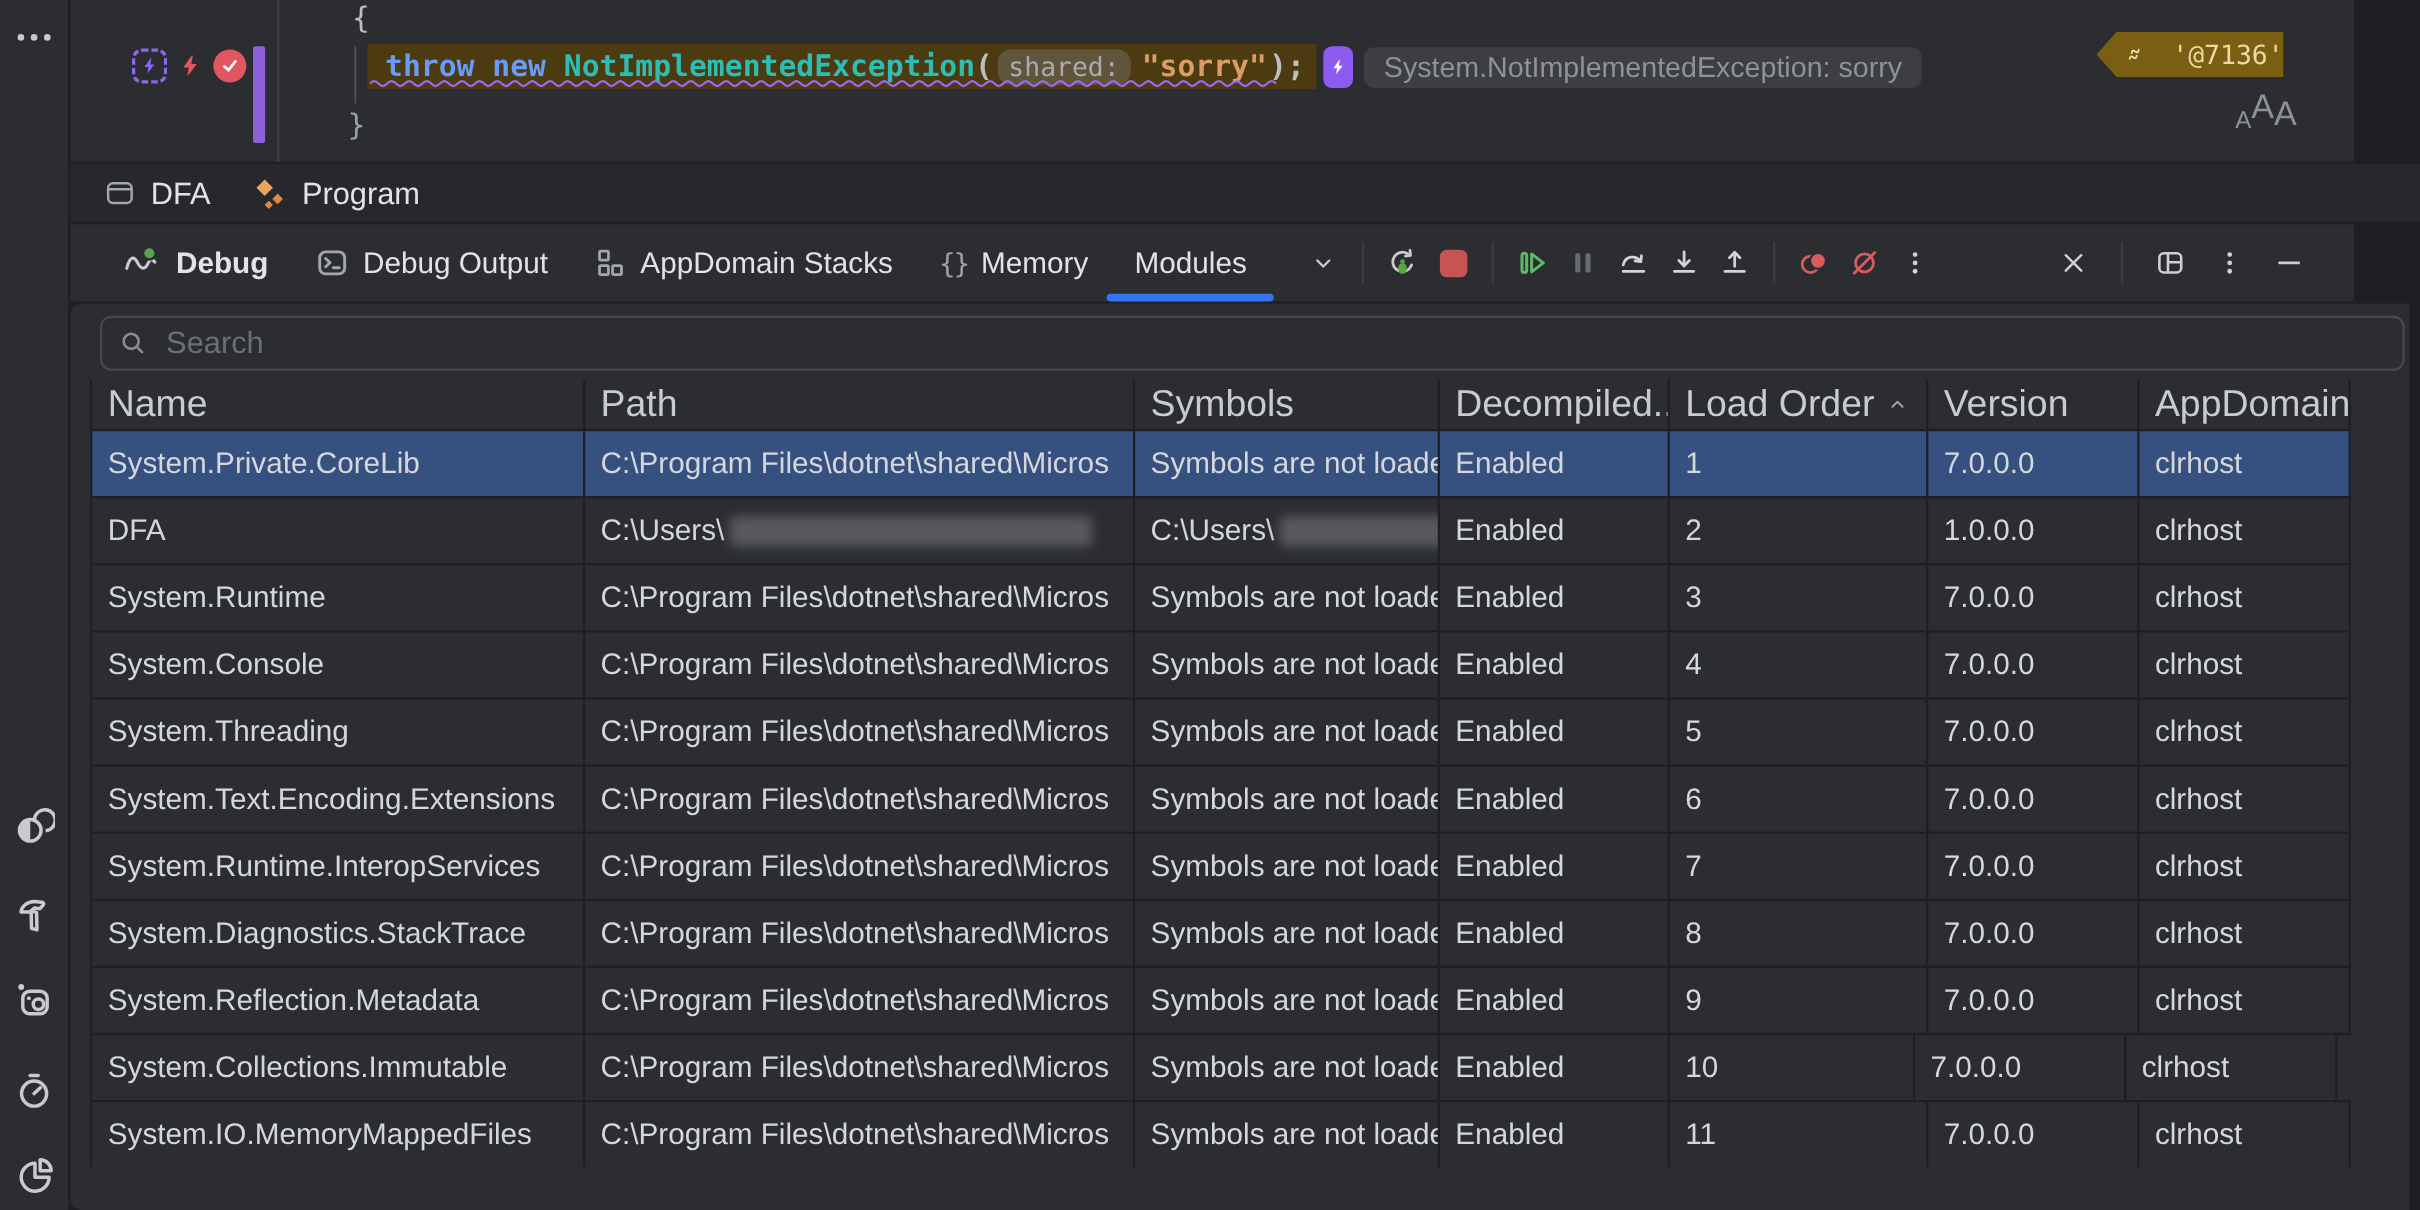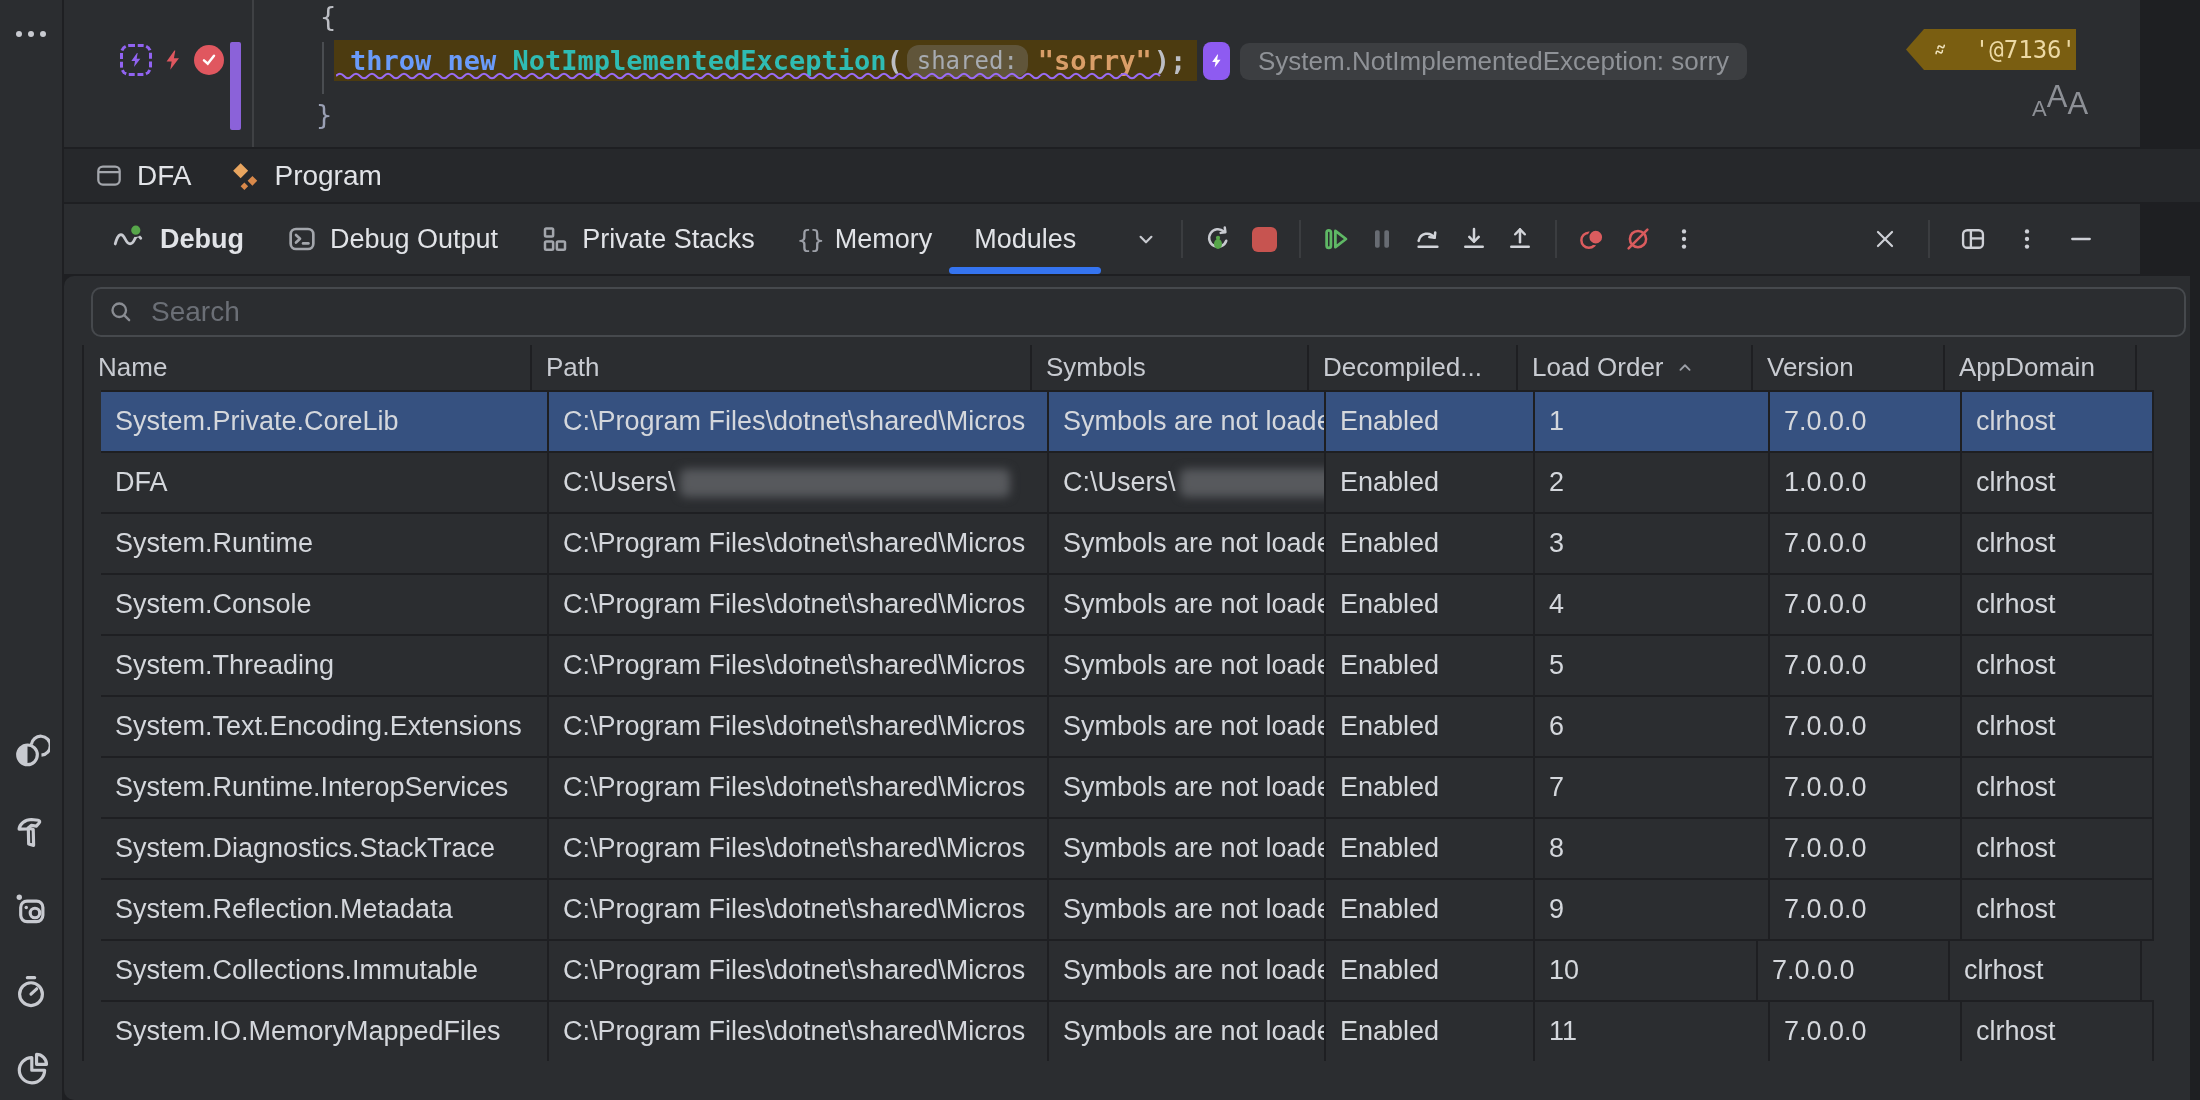--- a/index.html
+++ b/index.html
@@ -62,25 +62,25 @@
 
   
   .panel{position:absolute;left:0;top:276px;width:2136px;height:824px;background:#2b2d30;border-radius:10px;}
   .panel-edge{position:absolute;left:2126px;top:0;width:10px;height:824px;background:#1e1f22;}
   .search{position:absolute;left:27px;top:11px;width:2095px;height:50px;border:2px solid #46494d;border-radius:10px;box-sizing:border-box;display:flex;align-items:center;gap:14px;padding:0 14px;}
   .search input{flex:1;background:transparent;border:none;outline:none;color:#dfe1e5;font-size:28px;font-family:"Liberation Sans",sans-serif;}
   .search input::placeholder{color:#6b6f76;}
 
   .table{position:absolute;left:18px;top:69px;border-left:2px solid #1e1f22;}
   .t-head{display:flex;height:45px;background:#2b2d30;}
-  .t-row{display:flex;height:61px;background:#2b2d30;border-top:2px solid #1e1f22;box-sizing:border-box;margin-left:17px;}
+  .t-row{display:flex;height:61px;background:#2b2d30;border-top:2px solid #1e1f22;box-sizing:border-box;}
   .t-row.sel{background:#365180;}
   .t-cell{box-sizing:border-box;flex:none;display:flex;align-items:center;padding-left:14px;overflow:hidden;border-right:2px solid #1e1f22;font-size:27px;color:#d4d7dc;}
   .t-cell span{white-space:nowrap;}
-  .t-cell.th{font-size:26px;color:#c8cbd1;}
+  .t-cell.th{font-size:34px;color:#c8cbd1;}
   .sort{margin-left:10px;flex:none;}
   .redact{display:inline-block;height:28px;border-radius:6px;background:#57595d;filter:blur(5px);margin-left:4px;flex:none;}
   .redact.lg{width:330px;}
   .redact.sm{width:190px;}
 </style>
 </head>
 <body>
 
 <div id="root">
 
@@ -222,21 +222,21 @@
         </svg>
         <span>Debug Output</span>
       </div>
 
       <div class="dtab">
         <svg width="30" height="30" viewBox="0 0 24 24" fill="none" stroke="#a3a6ac" stroke-width="2">
           <rect x="4" y="3.5" width="6.5" height="6.5" rx="1"></rect>
           <rect x="4" y="14" width="6.5" height="6.5" rx="1"></rect>
           <rect x="13.5" y="14" width="6.5" height="6.5" rx="1"></rect>
         </svg>
-        <span>Private Stacks</span>
+        <span>AppDomain Stacks</span>
       </div>
 
       <div class="dtab">
         <span class="braces-glyph">{}</span>
         <span>Memory</span>
       </div>
 
       <div class="dtab active">
         <span>Modules</span>
         <span class="underline"></span>

